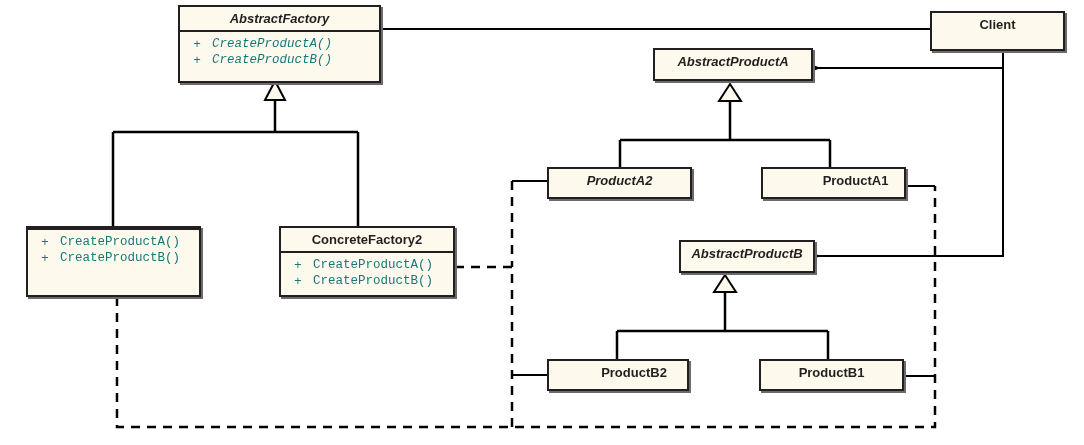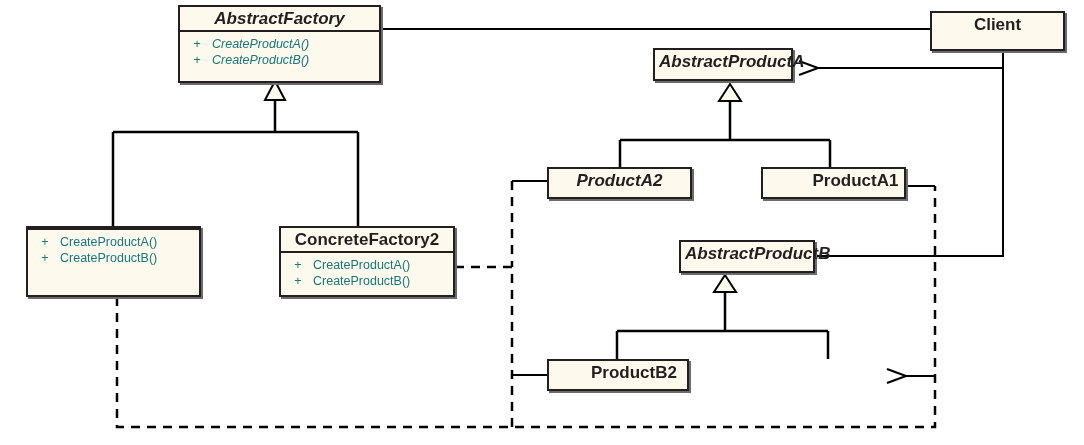--- a/index.html
+++ b/index.html
@@ -27,21 +27,21 @@
   .uml-box {
     position: absolute;
     box-sizing: border-box;
     background: #fdfaed;
     border: 2px solid #231f20;
     box-shadow: 2px 2px 0 0 #6b6b6b;
     z-index: 5;
   }
   .uml-title {
     text-align: center;
-    font-size: 17px;
+    font-size: 13px;
     font-weight: bold;
     color: #231f20;
     padding: 5px 4px 4px 4px;
     line-height: 14px;
     white-space: nowrap;
   }
   .uml-title.abstract {
     font-style: italic;
   }
   .uml-divider {
@@ -62,20 +62,21 @@
     font-style: italic;
   }
   .uml-vis {
     display: inline-block;
     width: 30px;
     text-align: center;
     flex: 0 0 auto;
   }
   .uml-mname {
     flex: 1 1 auto;
+    font-family: Liberation Mono, monospace;
   }
 </style>
 </head>
 <body>
 
 <div id="canvas">
 
   <svg id="edges" viewBox="0 0 1084 445" xmlns="http://www.w3.org/2000/svg">
     <defs>
       <marker id="openArrow" markerWidth="22" markerHeight="16" refX="1" refY="8" orient="auto" markerUnits="userSpaceOnUse">
@@ -170,38 +171,41 @@
         <span class="uml-vis">+</span>
         <span class="uml-mname">CreateProductA()</span>
       </div>
       <div class="uml-member">
         <span class="uml-vis">+</span>
         <span class="uml-mname">CreateProductB()</span>
       </div>
     </div>
   </div>
 
-  <div class="uml-box" style="left:653px; top:48px; width:140px; height:33px;">
+  <div class="uml-box" style="left:653px; top:48px; width:160px; height:33px;">
     <div class="uml-title abstract">AbstractProductA</div>
   </div>
 
   <div class="uml-box" style="left:547px; top:167px; width:145px; height:32px;font-style:italic;">
     <div class="uml-title">ProductA2</div>
   </div>
 
   <div class="uml-box" style="left:761px; top:167px; width:145px; height:32px;padding-left:44px;">
     <div class="uml-title">ProductA1</div>
   </div>
 
   <div class="uml-box" style="left:651px; top:240px; width:136px; height:33px;margin-left:28px;">
     <div class="uml-title abstract">AbstractProductB</div>
   </div>
 
   <div class="uml-box" style="left:547px; top:359px; width:142px; height:32px;padding-left:32px;">
     <div class="uml-title">ProductB2</div>
   </div>
 
+  <div class="uml-box" style="left:759px; top:359px; width:145px; height:32px;">
+    <div class="uml-title">ProductB1</div>
+  </div>
 
   <div class="uml-box" style="left:930px; top:11px; width:135px; height:40px;">
     <div class="uml-title">Client</div>
   </div>
 
 </div>
 
 </body></html>

